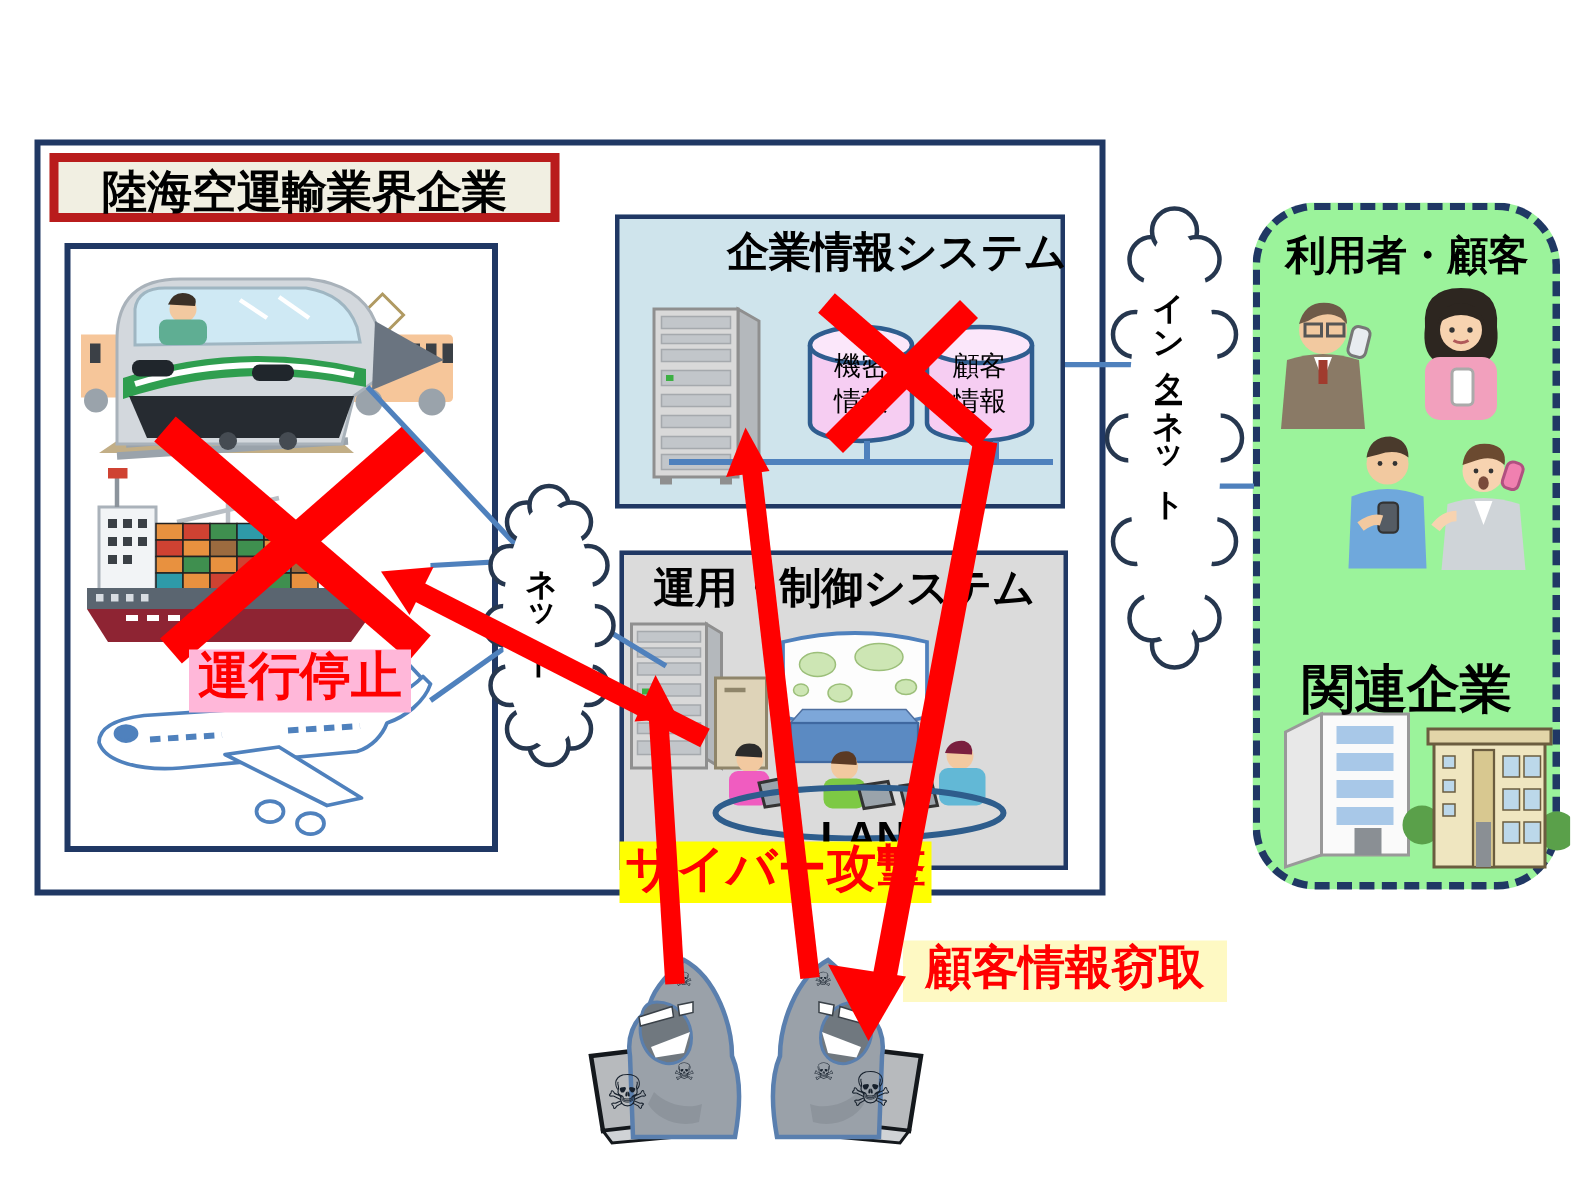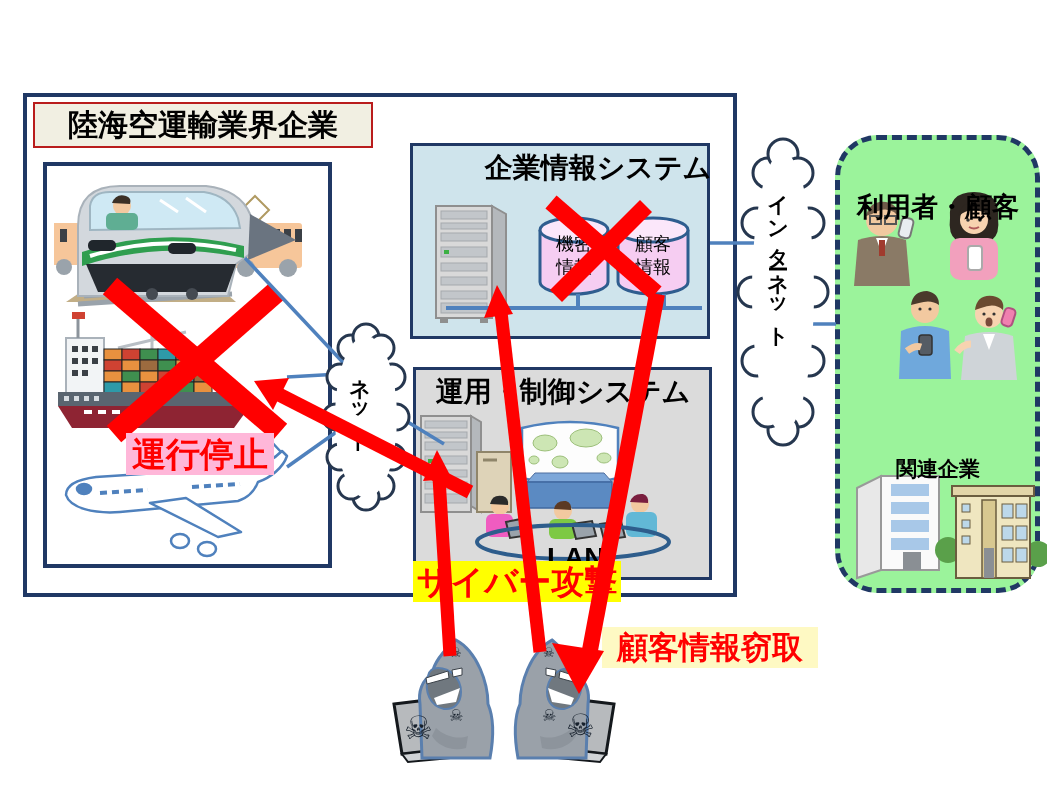--- a/index.html
+++ b/index.html
@@ -3,44 +3,44 @@
 <meta charset="utf-8">
 <style>
   html,body{margin:0;padding:0;background:#fff;}
   .canvas{position:relative;width:1047px;height:786px;background:#fff;overflow:hidden;
           font-family:"Liberation Sans","DejaVu Sans",sans-serif;}
   .box{position:absolute;box-sizing:border-box;border:4px solid #203864;background:#fff;z-index:1;}
   .layer2{position:absolute;left:0;top:0;z-index:2;}
   .layer4{position:absolute;left:0;top:0;z-index:4;pointer-events:none;}
   .lbl{position:absolute;z-index:3;font-weight:bold;color:#000;}
   .title-box{position:absolute;left:33px;top:102px;width:340px;height:46px;z-index:3;
-             background:#f1efe2;border:2px solid #b91c1c;box-sizing:border-box;
+             background:#f1efe2;border:6px solid #b91c1c;box-sizing:border-box;
              font-size:30px;font-weight:bold;text-align:center;line-height:42px;color:#000;}
   .sys-title{position:absolute;z-index:3;font-size:28px;font-weight:bold;text-align:center;color:#000;}
   .db-lbl{position:absolute;z-index:3;width:48px;font-size:18px;line-height:1.25;text-align:center;color:#000;}
   .vtext{writing-mode:vertical-rl;text-orientation:mixed;font-weight:bold;color:#000;}
-  .tag{position:absolute;z-index:3;font-weight:bold;color:#ff0000;text-align:center;}
+  .tag{position:absolute;z-index:3;font-weight:bold;color:#ff0000;text-align:center;font-family:Liberation Mono, monospace;}
   .skull{position:absolute;z-index:3;color:#16202c;line-height:1;}
 </style>
 </head>
 <body>
 
 <div class="canvas">
 
   <div class="box" style="left:23px;top:93px;width:714px;height:504px;"></div>
   <div class="box" style="left:43px;top:162px;width:289px;height:406px;"></div>
   <div class="box" style="left:410px;top:143px;width:300px;height:196px;border-width:3px;background:#cfe4ec;"></div>
   <div class="box" style="left:413px;top:367px;width:299px;height:213px;border-width:3px;background:#dbdbdb;"></div>
   <div class="box" style="left:835px;top:135px;width:205px;height:458px;border:5px dashed #203864;border-radius:42px;background:#9bf39b;"></div>
 
   <div class="title-box">陸海空運輸業界企業</div>
   <div class="sys-title" style="left:414px;top:149px;width:292px;padding-left:38px;">企業情報システム</div>
   <div class="sys-title" style="left:417px;top:373px;width:292px;">運用・制御システム</div>
-  <div class="lbl" style="left:843px;top:152px;width:190px;font-size:27px;text-align:center;margin-top:37px;">利用者・顧客</div>
-  <div class="lbl" style="left:843px;top:455px;width:190px;font-size:21px;text-align:center;">関連企業</div>
+  <div class="lbl" style="left:843px;top:152px;width:190px;font-size:27px;text-align:center;">利用者・顧客</div>
+  <div class="lbl" style="left:843px;top:436px;width:190px;font-size:35px;text-align:center;">関連企業</div>
 
   <div class="db-lbl" style="left:550px;top:233px;">機密情報</div>
   <div class="db-lbl" style="left:629px;top:233px;text-align:center;">顧客情報</div>
 
   <div class="lbl vtext" style="left:346px;top:365px;height:115px;font-size:21px;letter-spacing:2px;">ネット</div>
   <div class="lbl vtext" style="left:764px;top:180px;height:230px;font-size:21px;letter-spacing:2px;">インターネット</div>
 
   <div class="lbl" style="left:547px;top:522px;font-size:28px;margin-top:20px;">LAN</div>
 
   <div class="tag" style="left:126px;top:433px;width:148px;height:42px;background:#ffb7d9;font-size:34px;line-height:42px;">運行停止</div>

